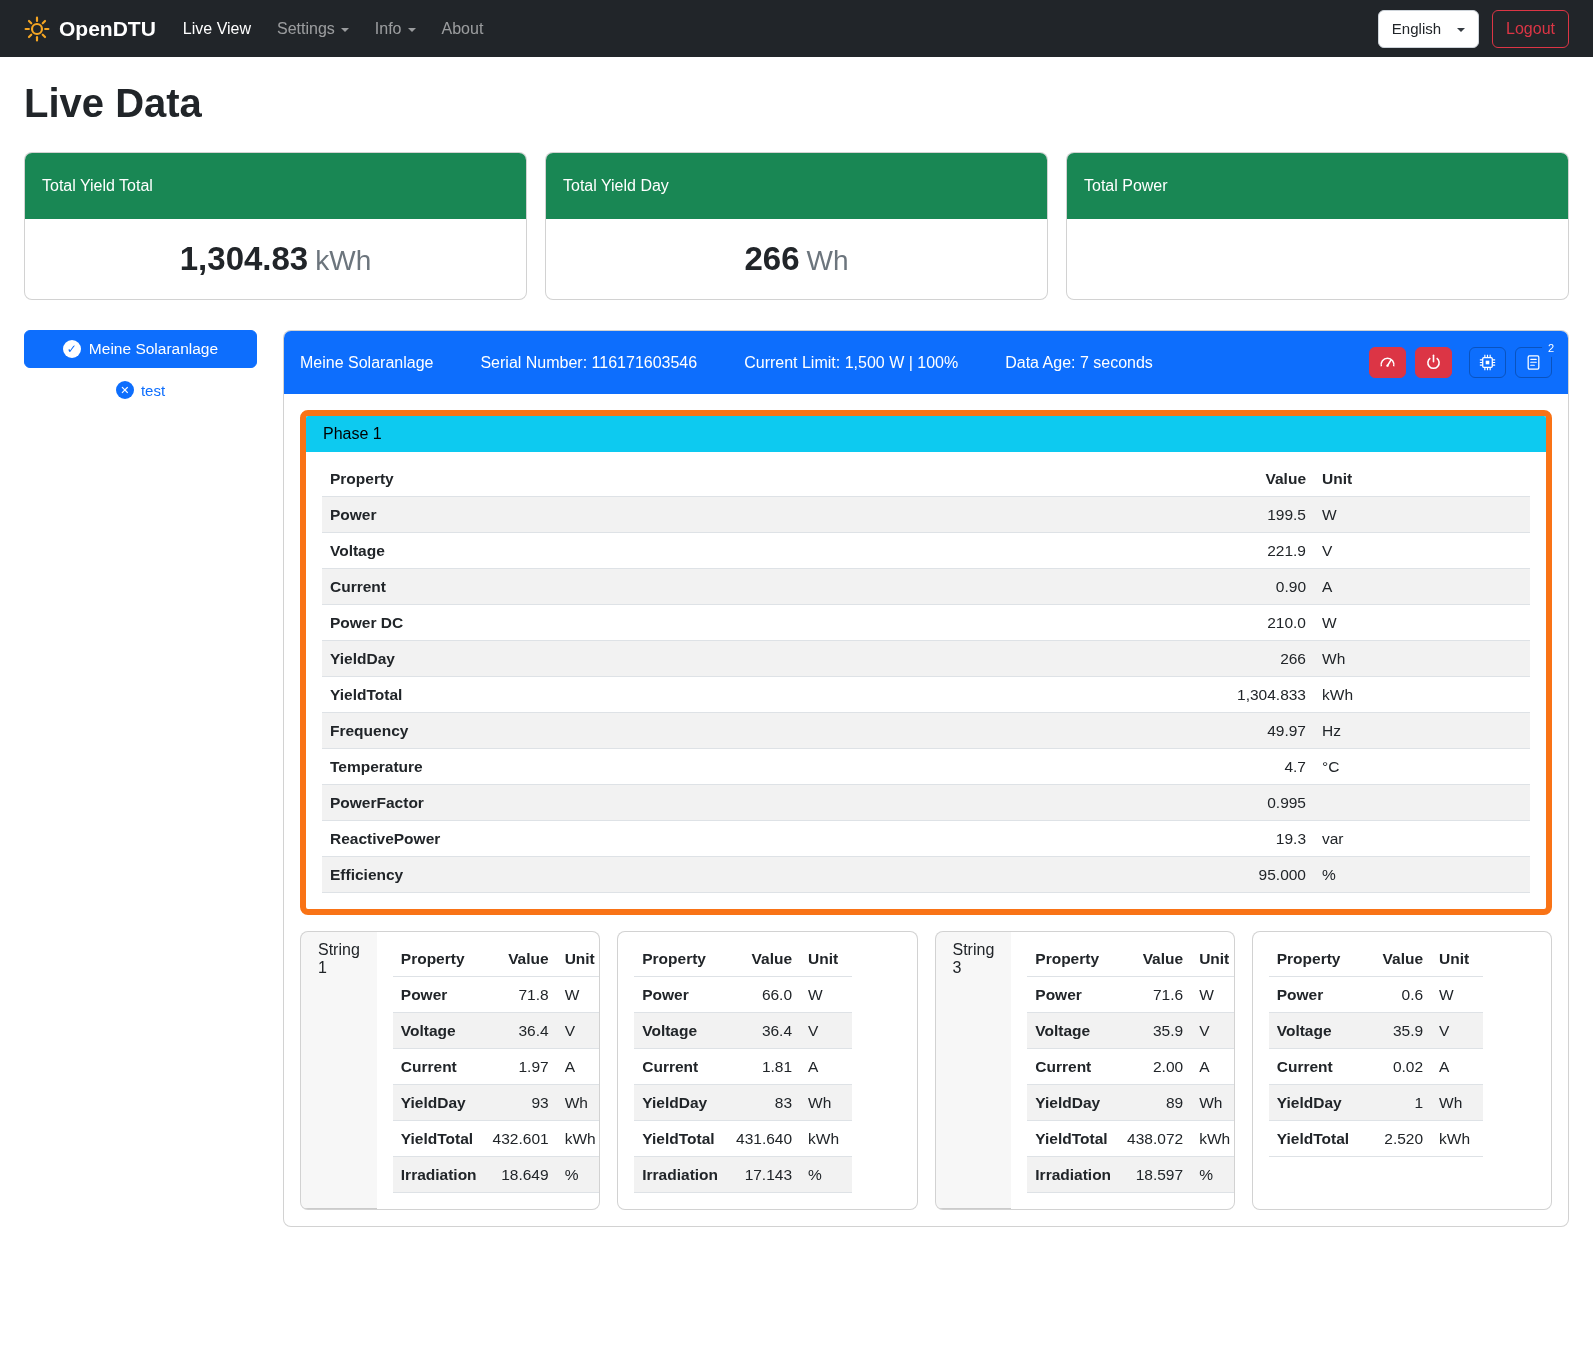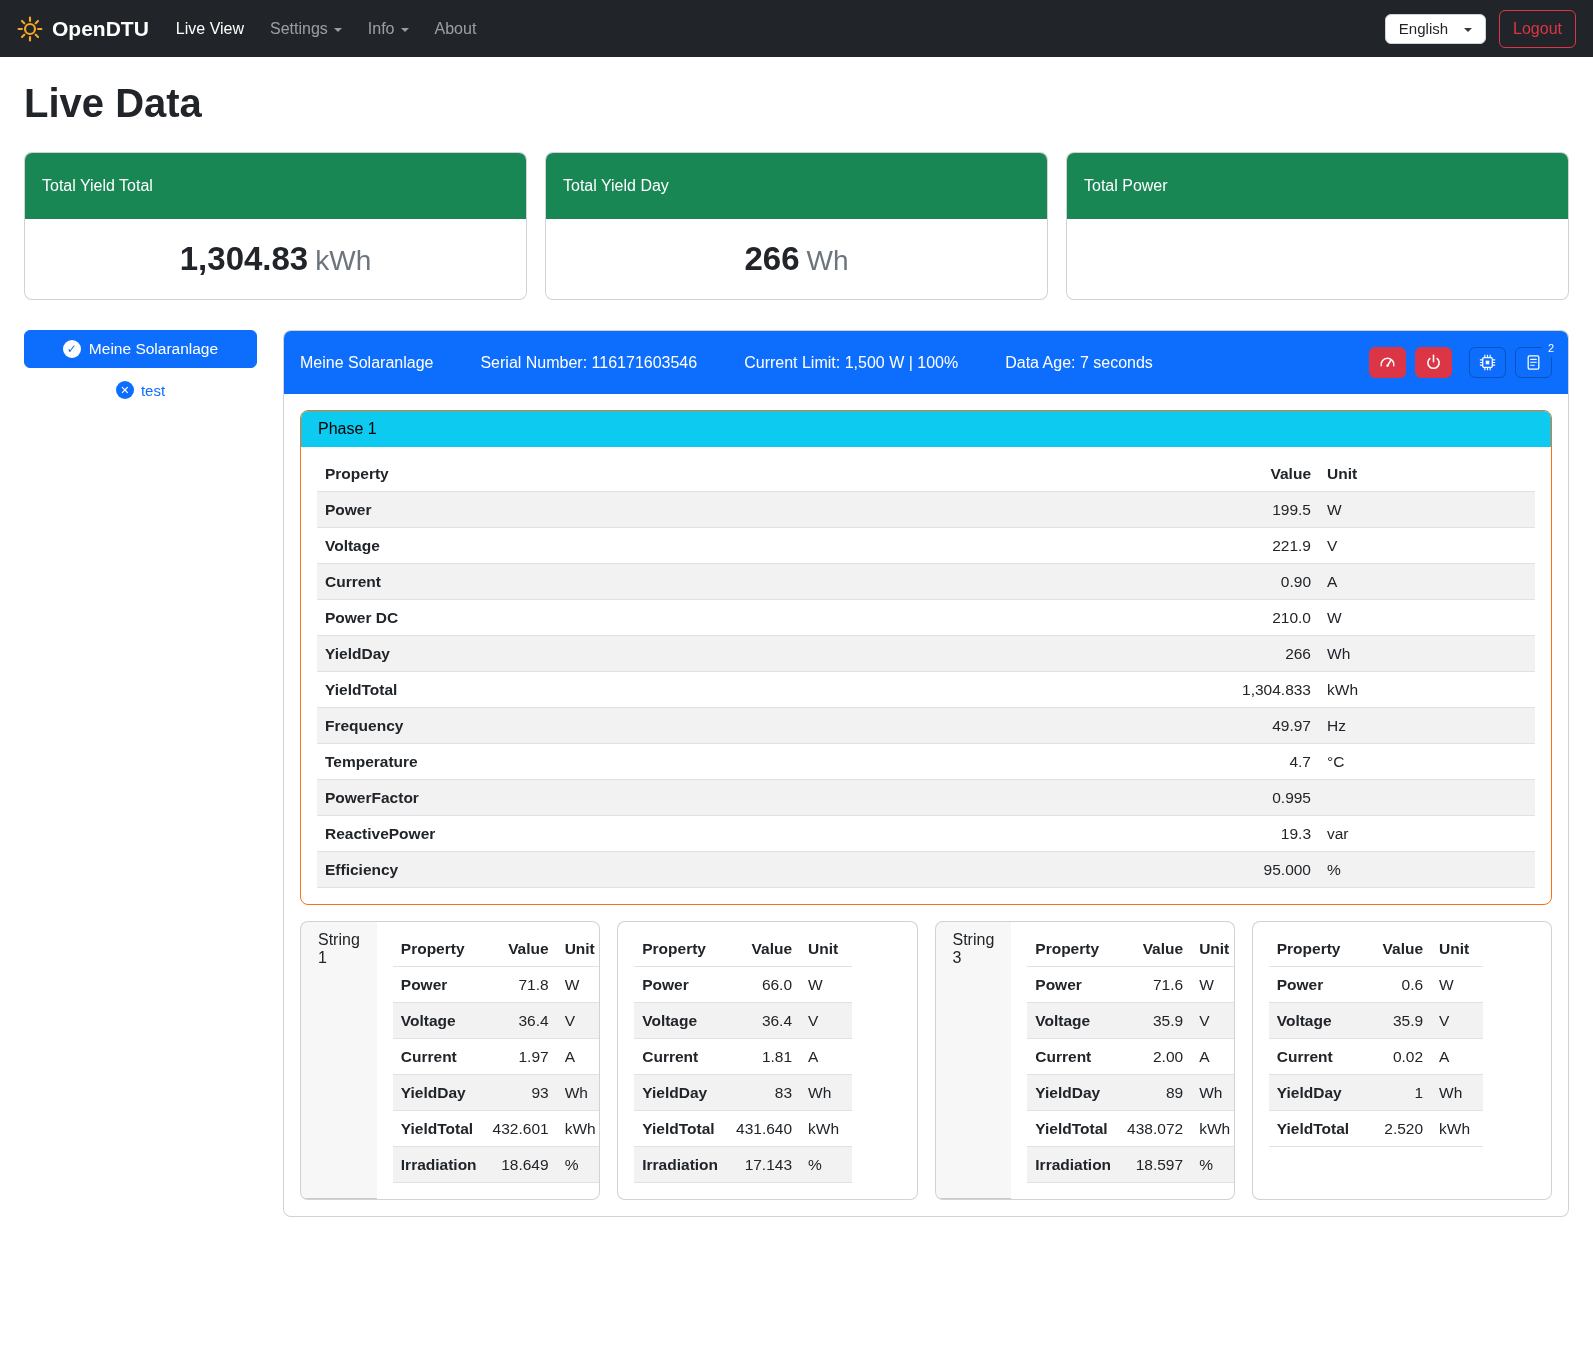--- a/index.html
+++ b/index.html
@@ -1,27 +1,27 @@
 <!DOCTYPE html>
 <html><head>
 <meta charset="utf-8">
 <style>
   * { box-sizing: border-box; margin: 0; padding: 0; }
   html, body { background: #fff; font-family: "Liberation Sans", "DejaVu Sans", sans-serif; color: #212529; }
   body { width: 1593px; }
 
   
-  .navbar { background: #212529; height: 57px; display: flex; align-items: center; padding: 0 17px; }
+  .navbar { background: #212529; height: 57px; display: flex; align-items: center; padding: 0 24px; }
   .brand { display: flex; align-items: center; gap: 9px; color: #fff; font-size: 21px; font-weight: 600; margin-right: 14px; cursor: pointer; }
   .nav-links { display: flex; align-items: center; }
   .nav-link { color: rgba(255,255,255,.55); font-size: 16px; padding: 8px 13px; cursor: pointer; display: inline-flex; align-items: center; gap: 6px; text-align: center; }
   .nav-link.active { color: #fff; }
   .caret { display: inline-block; width: 0; height: 0; border-top: 4px solid currentColor; border-left: 4px solid transparent; border-right: 4px solid transparent; margin-top: 2px; }
   .nav-right { margin-left: auto; display: flex; align-items: center; gap: 13px; }
-  .lang-select { background: #fff; border: 1px solid #ced4da; border-radius: 6px; height: 30px; padding: 0 13px; display: flex; align-items: center; gap: 16px; font-size: 15px; color: #212529; cursor: pointer; }
+  .lang-select { background: #fff; border: 1px solid #ced4da; border-radius: 6px; height: 38px; padding: 0 13px; display: flex; align-items: center; gap: 16px; font-size: 15px; color: #212529; cursor: pointer; }
   .lang-select .caret { border-top-color: #343a40; }
   .logout { background: transparent; border: 1px solid #dc3545; color: #dc3545; border-radius: 6px; height: 38px; padding: 0 13px; font-size: 16px; font-family: inherit; cursor: pointer; }
 
   
   .container { padding: 14px 24px 26px; }
   h1.page-title { font-size: 40px; font-weight: 600; margin: 10px 0 26px; }
 
   .summary-row { display: grid; grid-template-columns: repeat(3, 1fr); gap: 18px; margin-bottom: 30px; }
   .card { background: #fff; border: 1px solid rgba(0,0,0,.175); border-radius: 8px; overflow: hidden; }
   .summary-header { background: #198754; color: #fff; font-size: 16px; padding: 24px 17px; }
@@ -42,21 +42,21 @@
   .panel-header .ph-item { margin-right: 47px; white-space: nowrap; }
   .panel-actions { margin-left: auto; display: flex; align-items: center; gap: 9px; }
   .icon-btn { width: 37px; height: 31px; border-radius: 6px; border: 1px solid transparent; display: flex; align-items: center; justify-content: center; cursor: pointer; position: relative; padding: 0; }
   .icon-btn.danger { background: #dc3545; border-color: #dc3545; }
   .icon-btn.primary { background: #0d6efd; border-color: #0a53be; }
   .icon-btn.gap-left { margin-left: 8px; }
   .badge { position: absolute; top: -9px; right: -9px; min-width: 18px; height: 18px; border-radius: 9px; background: #0d6efd; color: #fff; font-size: 11px; display: flex; align-items: center; justify-content: center; padding: 0 4px; }
   .panel-body { padding: 16px; }
 
   
-  .phase-card { border: 1px solid #f97316; border-radius: 8px; overflow: hidden; margin-bottom: 16px; background: #fff; }
+  .phase-card { border: 6px solid #f97316; border-radius: 8px; overflow: hidden; margin-bottom: 16px; background: #fff; }
   .phase-header { background: #0dcaf0; color: #000; font-size: 16px; padding: 9px 17px; }
   .phase-body { padding: 9px 16px 16px; }
 
   
   table.data-table { width: 100%; border-collapse: collapse; font-size: 15.5px; color: #212529; }
   .data-table th, .data-table td { padding: 8.5px 8px; border-bottom: 1px solid #dee2e6; text-align: left; vertical-align: middle; }
   .data-table thead th { font-weight: 700; }
   .data-table tbody th { font-weight: 700; }
   .data-table .col-value, .data-table .cell-value { text-align: right; }
   .phase-table .col-value, .phase-table .cell-value { width: 120px; }

